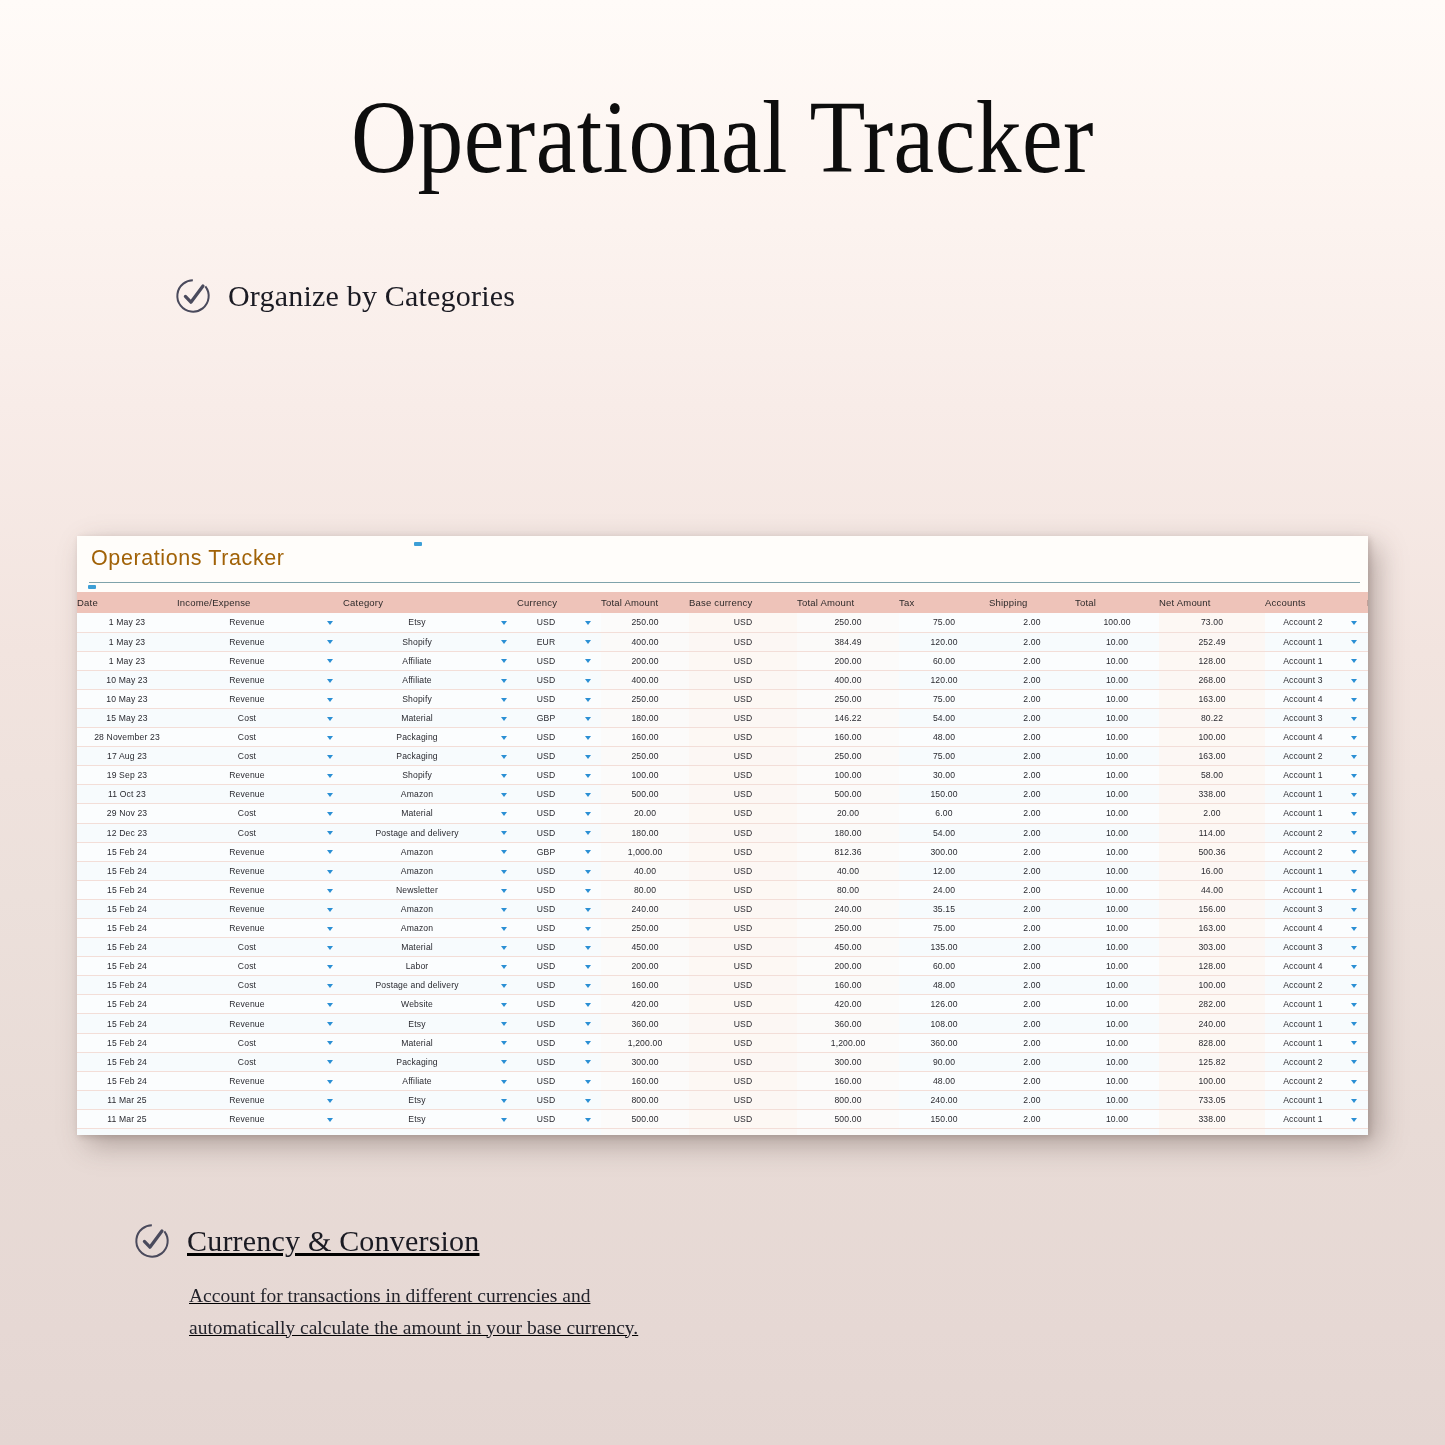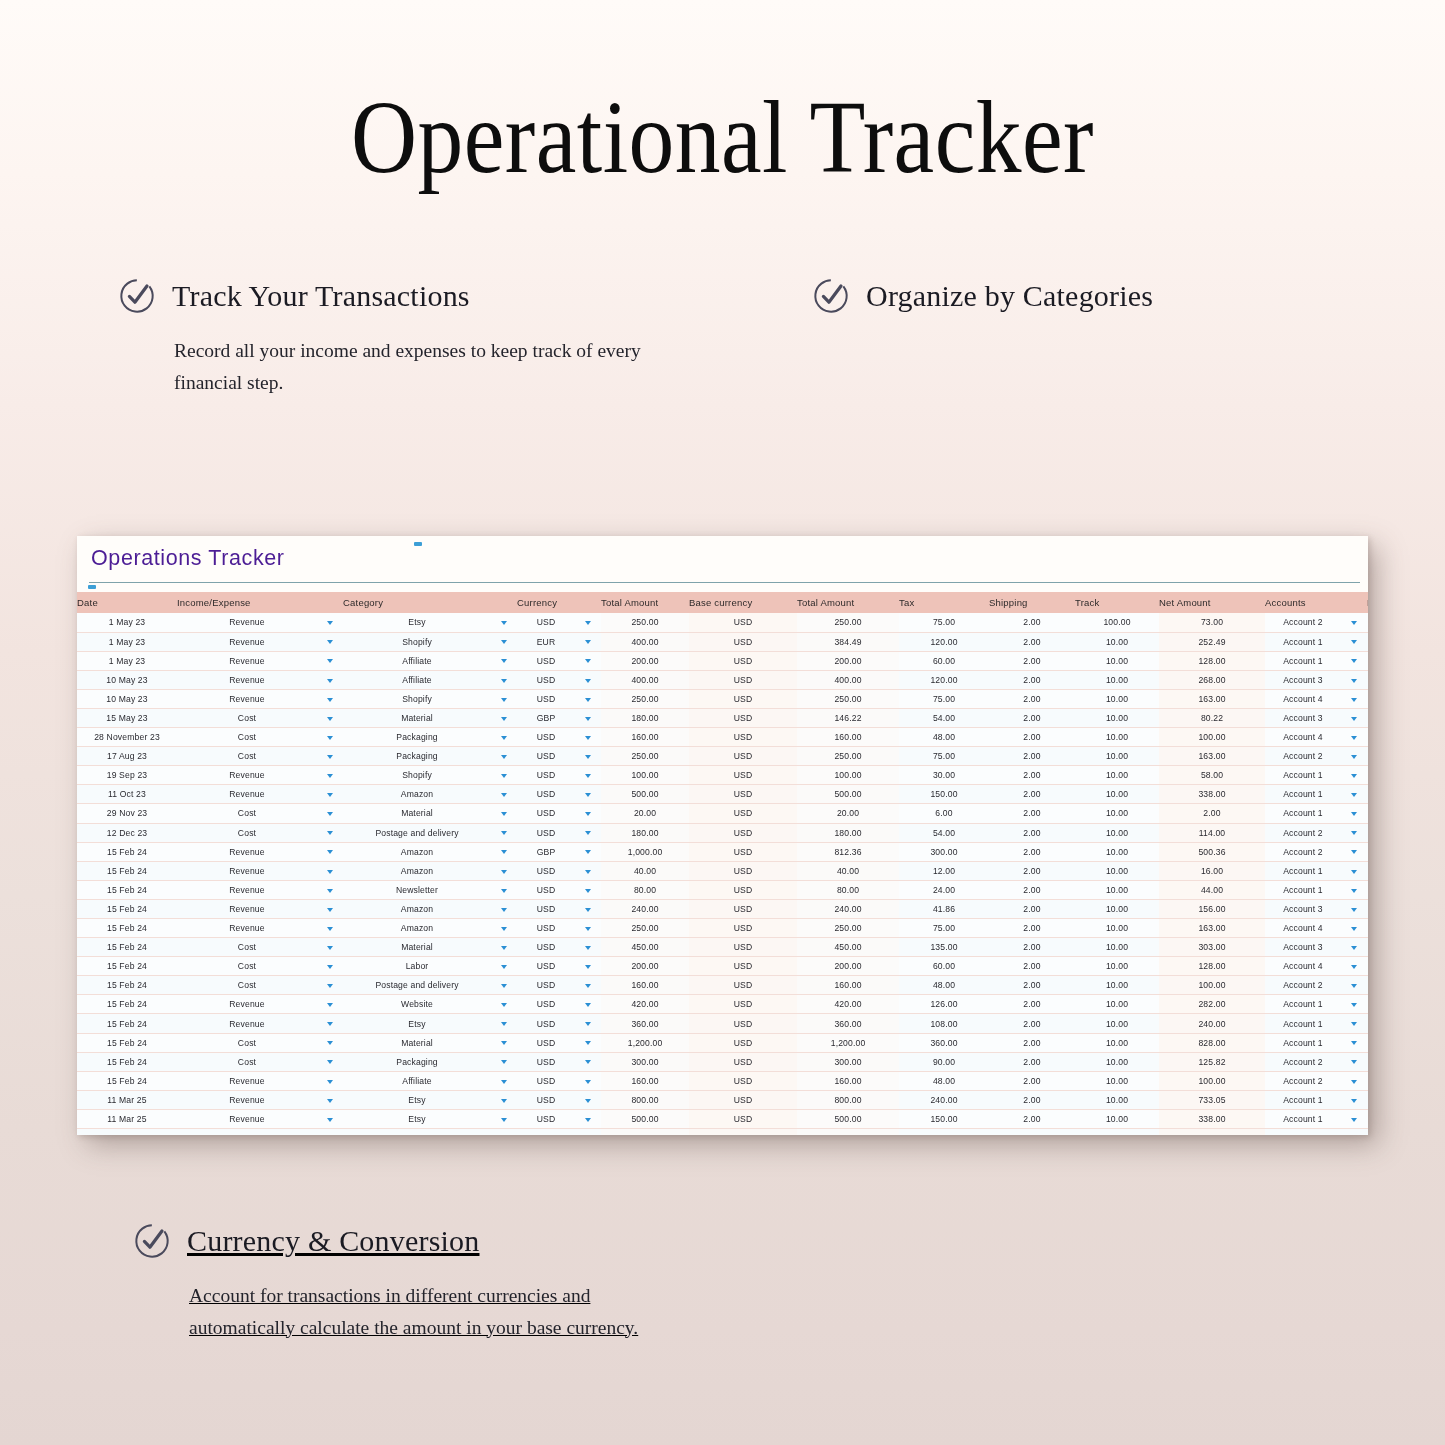--- a/index.html
+++ b/index.html
@@ -105,21 +105,21 @@
   .sheet-header-area {
     position: relative;
     height: 56px;
     background: #fffdfa;
     padding: 10px 0 0 14px;
   }
   .sheet-title {
     font-family: "Liberation Sans", sans-serif;
     font-size: 21.5px;
     font-weight: 400;
-    color: #4c1d95;
+    color: #a16207;
     letter-spacing: 0.6px;
     display: inline-block;
   }
   .sheet-underline {
     position: absolute;
     left: 12px;
     right: 8px;
     bottom: 9px;
     height: 1.5px;
     background: #7fa3ab;
@@ -180,30 +180,20 @@
   td.caret-cell { width: 26px; }
 
   .notes-col { width: 215px; }
 </style>
 </head>
 <body>
 
 <h1 class="page-title">Operational Tracker</h1>
 
 <div class="features-top">
-  <div class="feature left">
-    <div class="feature-head">
-      <svg class="check-icon" viewBox="0 0 40 40">
-        <circle cx="20" cy="20" r="16.5" fill="none" stroke="#4a4a5c" stroke-width="2.1" stroke-dasharray="88 16" transform="rotate(-38 20 20)"></circle>
-        <path d="M12 20.5 L17.8 26.5 L30.5 9.5" fill="none" stroke="#4a4a5c" stroke-width="3.4" stroke-linecap="round" stroke-linejoin="round"></path>
-      </svg>
-      <div class="feature-title">Track Your Transactions</div>
-    </div>
-    <p class="feature-desc">Record all your income and expenses to keep track of every financial step.</p>
-  </div>
 
   <div class="feature right">
     <div class="feature-head">
       <svg class="check-icon" viewBox="0 0 40 40">
         <circle cx="20" cy="20" r="16.5" fill="none" stroke="#4a4a5c" stroke-width="2.1" stroke-dasharray="88 16" transform="rotate(-38 20 20)"></circle>
         <path d="M12 20.5 L17.8 26.5 L30.5 9.5" fill="none" stroke="#4a4a5c" stroke-width="3.4" stroke-linecap="round" stroke-linejoin="round"></path>
       </svg>
       <div class="feature-title">Organize by Categories</div>
     </div>
   </div>
@@ -243,21 +233,21 @@
       <tr>
         <th>Date</th>
         <th colspan="2">Income/Expense</th>
         <th colspan="2">Category</th>
         <th colspan="2">Currency</th>
         <th>Total Amount</th>
         <th>Base currency</th>
         <th>Total Amount</th>
         <th>Tax</th>
         <th>Shipping</th>
-        <th>Track</th>
+        <th>Total</th>
         <th>Net Amount</th>
         <th colspan="2">Accounts</th>
         <th>Notes</th>
         <th class="pad-col"></th>
       </tr>
     </thead>
     <tbody id="sheet-body">
         <tr>
           <td>1 May 23</td>
           <td>Revenue</td>
@@ -562,21 +552,21 @@
           <td>15 Feb 24</td>
           <td>Revenue</td>
           <td class="caret-cell"><span class="caret"></span></td>
           <td>Amazon</td>
           <td class="caret-cell"><span class="caret"></span></td>
           <td>USD</td>
           <td class="caret-cell"><span class="caret"></span></td>
           <td class="tint-b">240.00</td>
           <td class="tint-a">USD</td>
           <td class="tint-b">240.00</td>
-          <td>41.86</td>
+          <td>35.15</td>
           <td>2.00</td>
           <td>10.00</td>
           <td class="tint-a">156.00</td>
           <td>Account 3</td>
           <td class="caret-cell"><span class="caret"></span></td>
           <td class="notes-col"></td>
           <td></td>
         </tr>
         <tr>
           <td>15 Feb 24</td>

